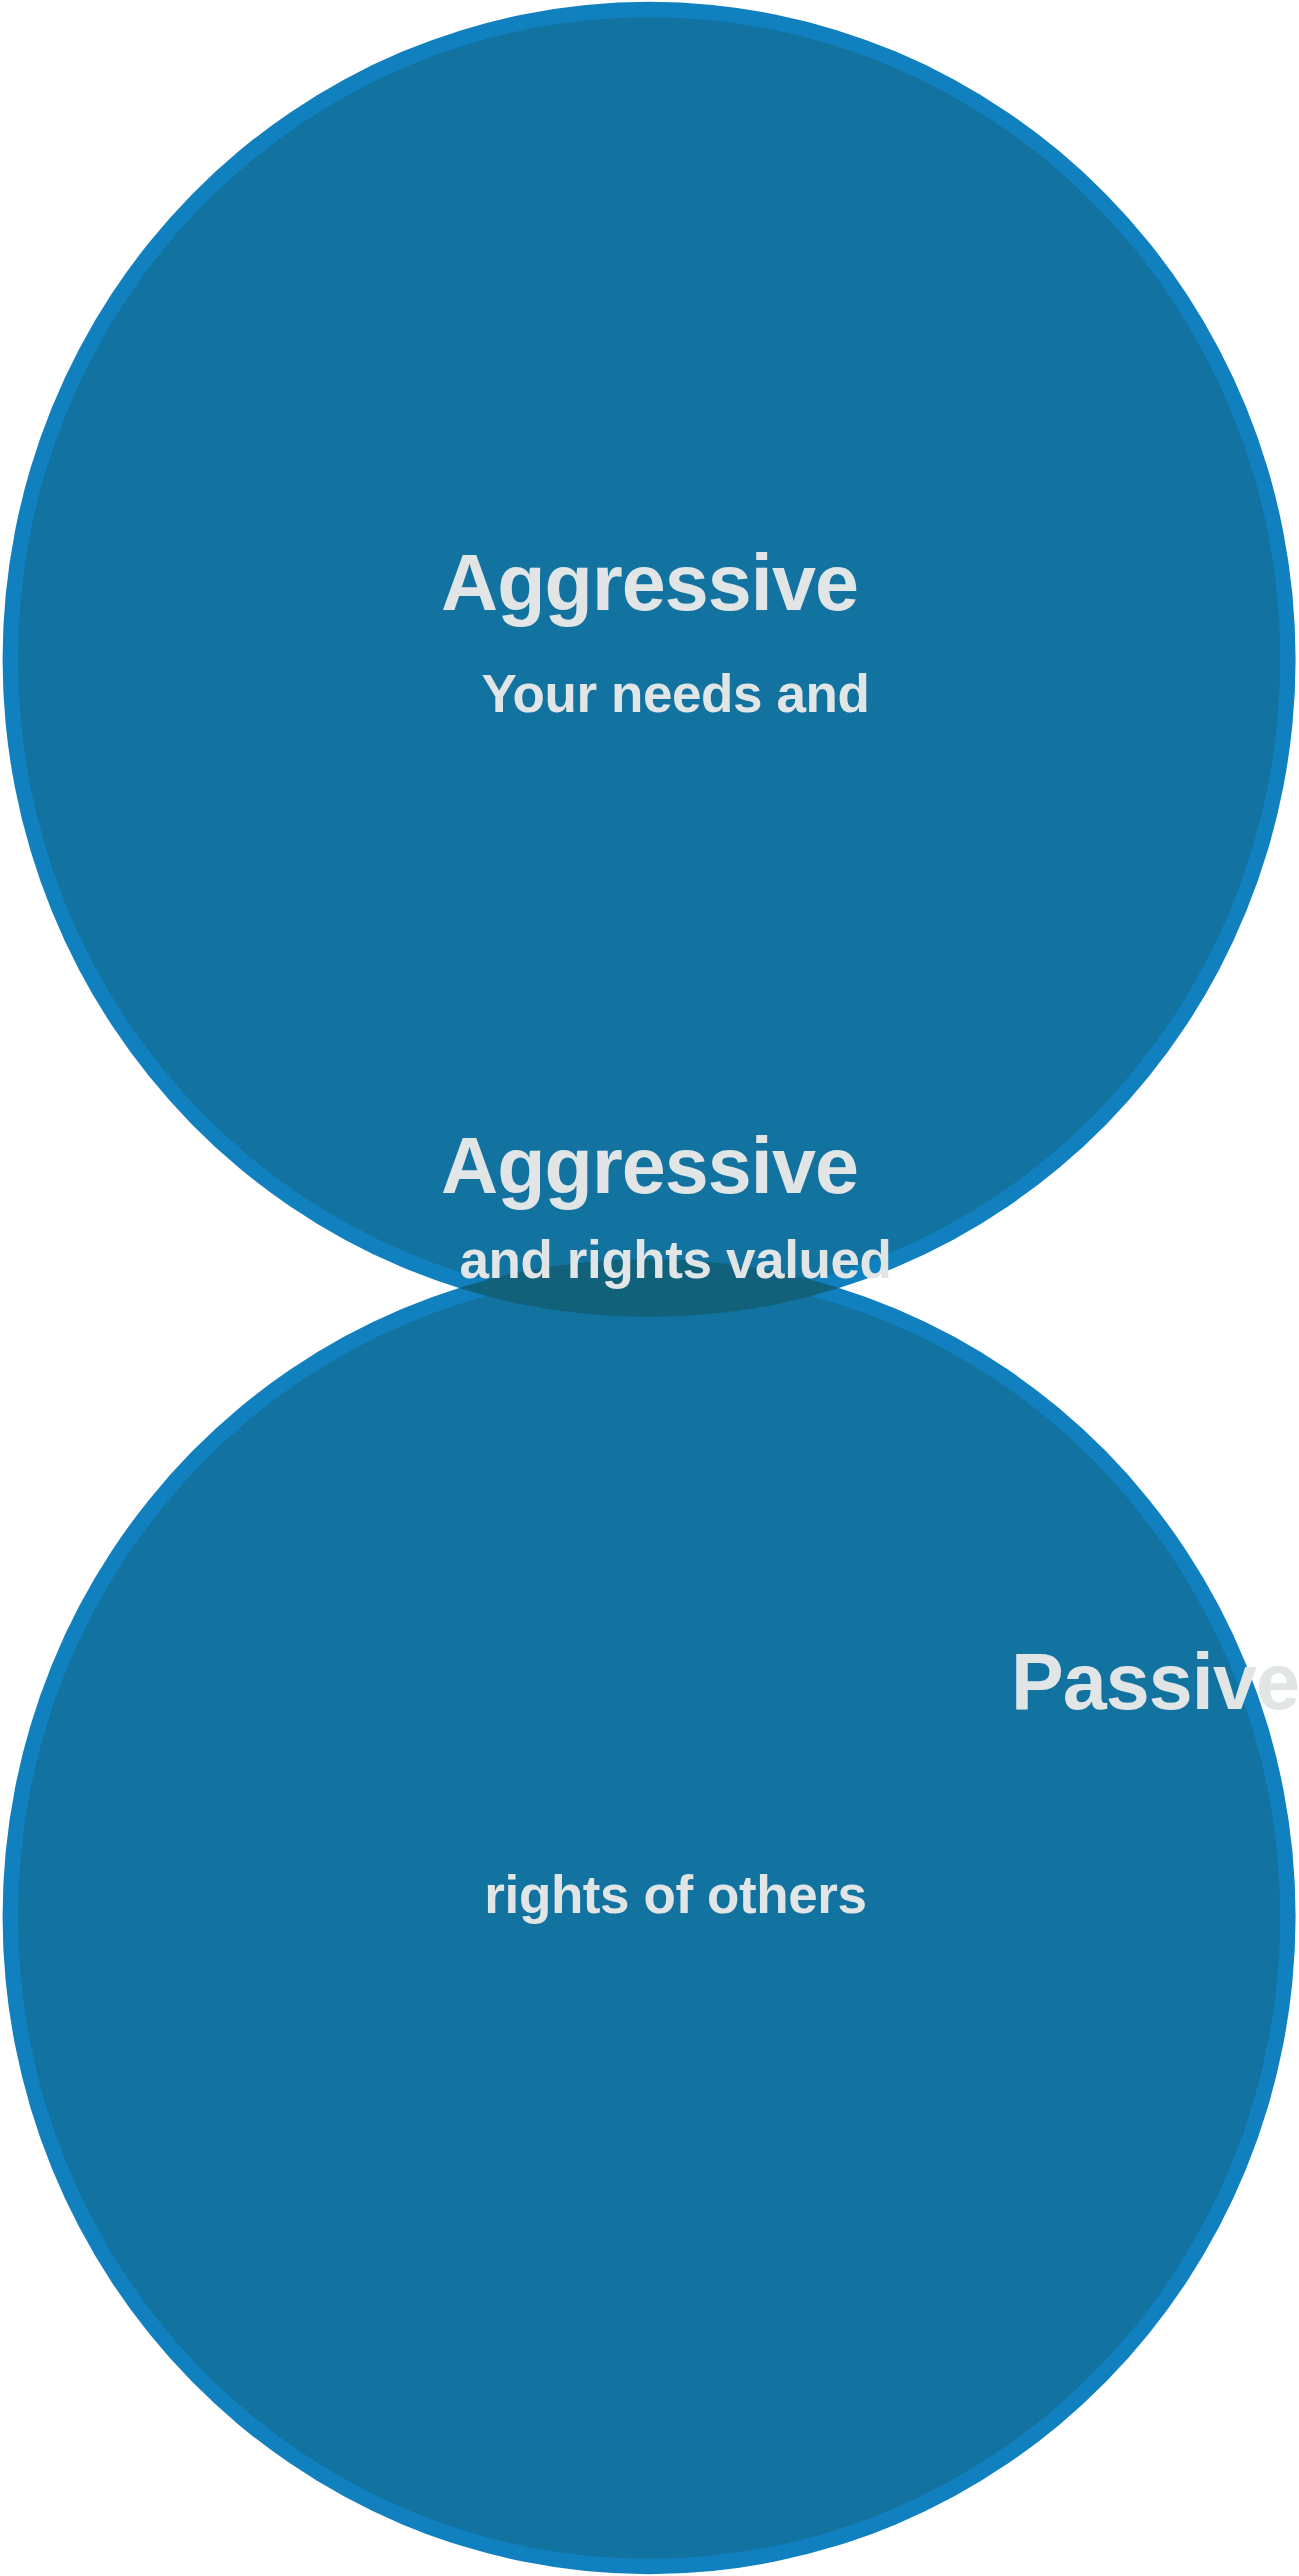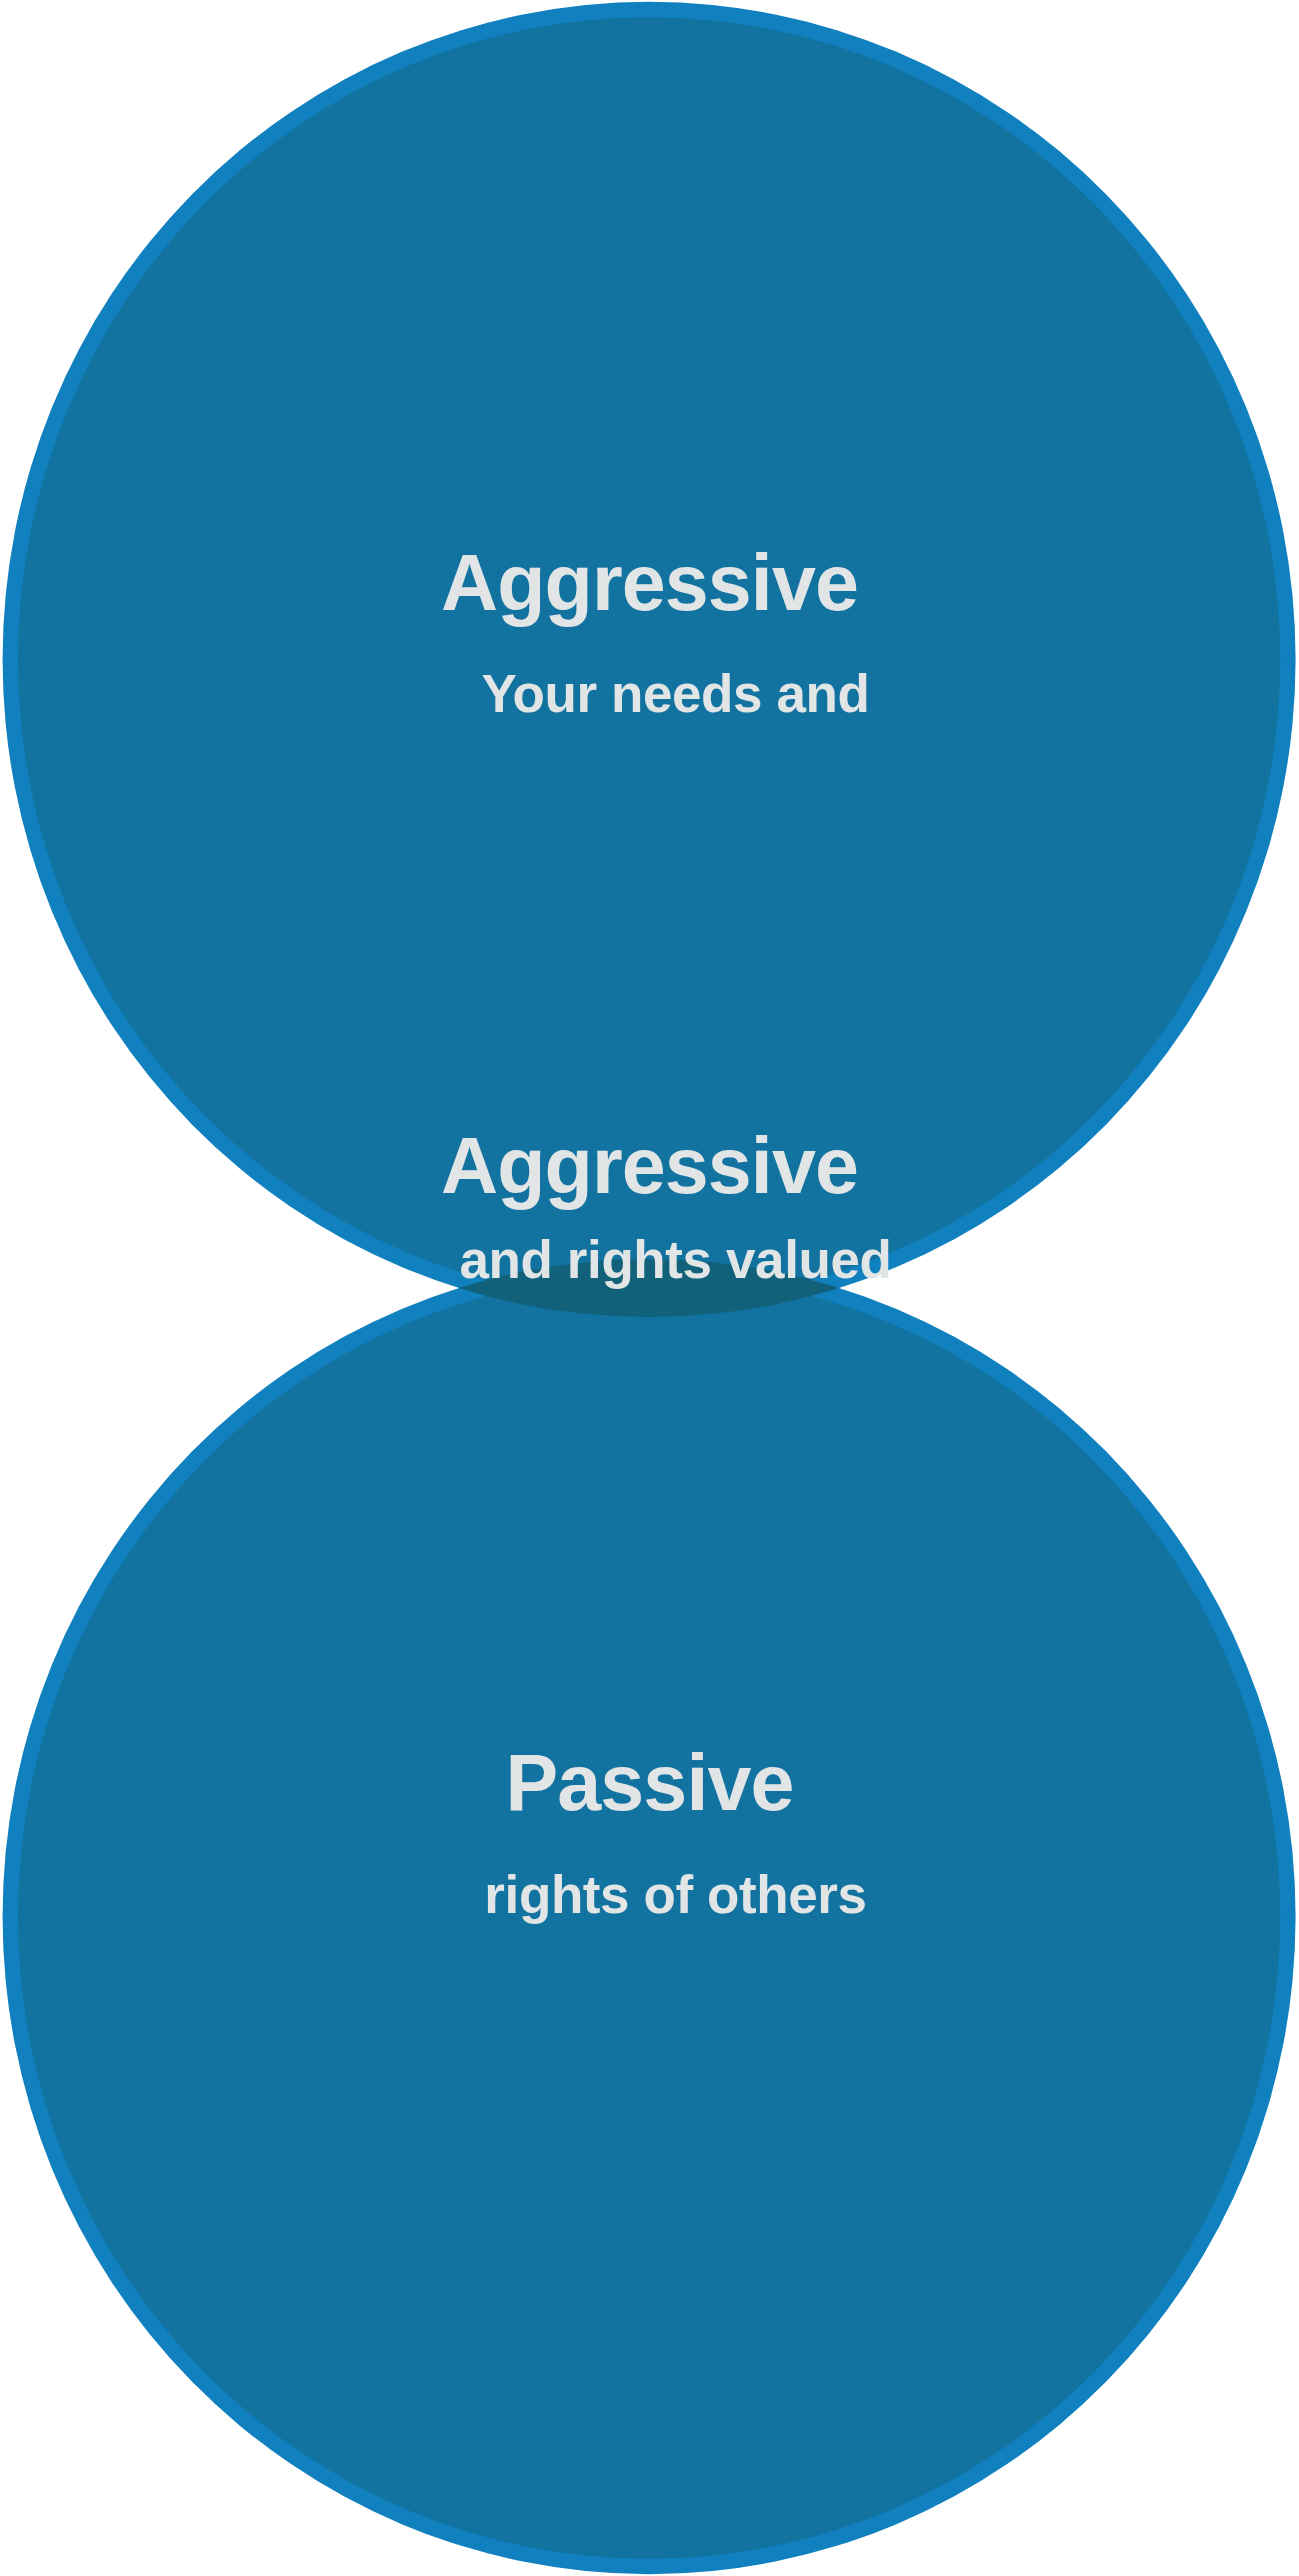--- a/index.html
+++ b/index.html
@@ -45,21 +45,21 @@
     font-size: 53px;
     font-weight: bold;
     letter-spacing: -0.4px;
     line-height: 1.12;
     padding-left: 26px;
   }
   #group-aggressive-title { top: 543px; }
   #group-aggressive-sub   { top: 664px; }
   #group-assertive-title  { top: 1126px; }
   #group-assertive-sub    { top: 1230px; }
-  #group-passive-title    { top: 1743px; }
+  #group-passive-title    { top: 1642px; text-align: right; }
   #group-passive-sub      { top: 1865px; }
   .sub-line { display: block; }
 </style>
 </head>
 <body>
 
 <div id="venn-stage" style="background: rgb(255, 255, 255);">
 
   <svg id="venn-svg" viewBox="0 0 1521 3016" xmlns="http://www.w3.org/2000/svg" aria-hidden="true">
     <defs>

